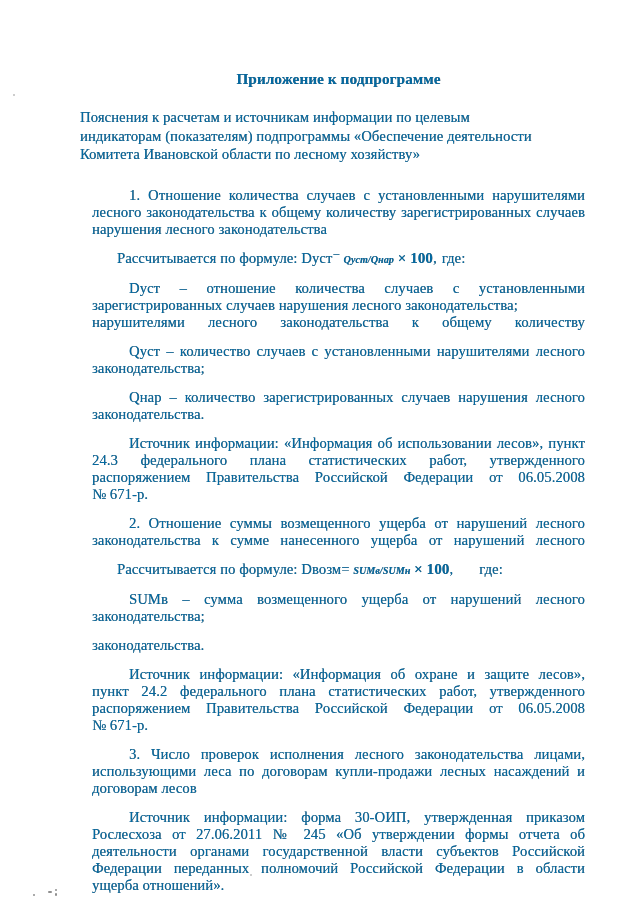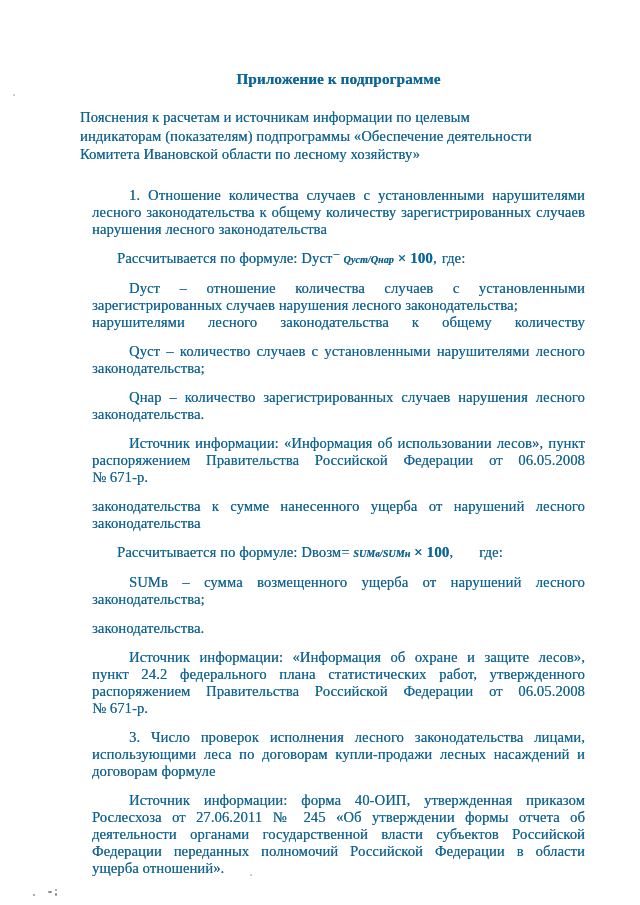--- a/index.html
+++ b/index.html
@@ -86,27 +86,28 @@
       <span class="line">законодательства;</span>
     </div>
 
     <div class="para">
       <span class="line jl ind">Qнар – количество зарегистрированных случаев нарушения лесного</span>
       <span class="line">законодательства.</span>
     </div>
 
     <div class="para">
       <span class="line jl ind">Источник информации: «Информация об использовании лесов», пункт</span>
+      <span class="line jl">24.3 федерального плана статистических работ, утвержденного</span>
       <span class="line jl">распоряжением Правительства Российской Федерации от 06.05.2008</span>
       <span class="line">№ 671-р.</span>
     </div>
 
     <div class="para">
+      <span class="line jl ind">2.&nbsp;Отношение суммы возмещенного ущерба от нарушений лесного</span>
       <span class="line jl">законодательства к сумме нанесенного ущерба от нарушений лесного</span>
-      <span class="line">законодательства</span>
     </div>
 
     <div class="line formula ind">
       <span>Рассчитывается по формуле:</span>
       <span>Dвозм</span><span>=</span>
       <span class="ffrac">SUMв/SUMн</span>
       <span class="fmult">× 100</span><span>,</span><span class="fwhere gap2">где:</span>
     </div>
 
 
@@ -122,25 +123,25 @@
     <div class="para">
       <span class="line jl ind">Источник информации: «Информация об охране и защите лесов»,</span>
       <span class="line jl">пункт 24.2 федерального плана статистических работ, утвержденного</span>
       <span class="line jl">распоряжением Правительства Российской Федерации от 06.05.2008</span>
       <span class="line">№ 671-р.</span>
     </div>
 
     <div class="para">
       <span class="line jl ind">3.&nbsp;Число проверок исполнения лесного законодательства лицами,</span>
       <span class="line jl">использующими леса по договорам купли-продажи лесных насаждений и</span>
-      <span class="line">договорам формуле</span>
+      <span class="line">договорам лесов</span>
     </div>
 
     <div class="para">
-      <span class="line jl ind">Источник информации: форма 40-ОИП, утвержденная приказом</span>
+      <span class="line jl ind">Источник информации: форма 30-ОИП, утвержденная приказом</span>
       <span class="line jl">Рослесхоза от 27.06.2011 № 245 «Об утверждении формы отчета об</span>
       <span class="line jl">деятельности органами государственной власти субъектов Российской</span>
       <span class="line jl">Федерации переданных полномочий Российской Федерации в области</span>
       <span class="line">ущерба отношений».</span>
     </div>
 
   </div>
 
   <span class="noise light" style="left:13px; top:94px; width:2px; height:2px;"></span>
   <span class="noise light" style="left:205px; top:756px; width:2px; height:2px;"></span>

